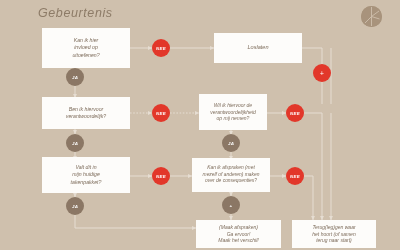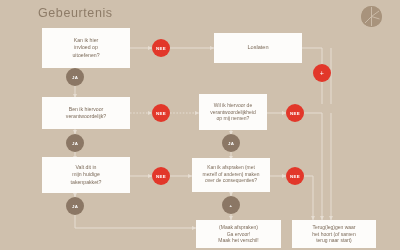--- a/index.html
+++ b/index.html
@@ -3,21 +3,21 @@
 <meta charset="utf-8">
 <style>
   html,body{margin:0;padding:0;}
   body{
     width:400px;height:250px;
     background:#cfc0ad;
     font-family:"Liberation Sans", sans-serif;
     overflow:hidden;
     position:relative;
   }
-  #canvas{position:absolute;left:0;top:0;width:400px;height:204px;}
+  #canvas{position:absolute;left:0;top:0;width:400px;height:204px;font-style:italic;}
   .layer-svg{position:absolute;left:0;top:0;width:400px;height:250px;}
 
   .title{
     position:absolute;
     left:38px;top:6px;
     font-size:12.5px;
     letter-spacing:.6px;
     color:#8d7b67;
     font-weight:400;
     white-space:nowrap;

